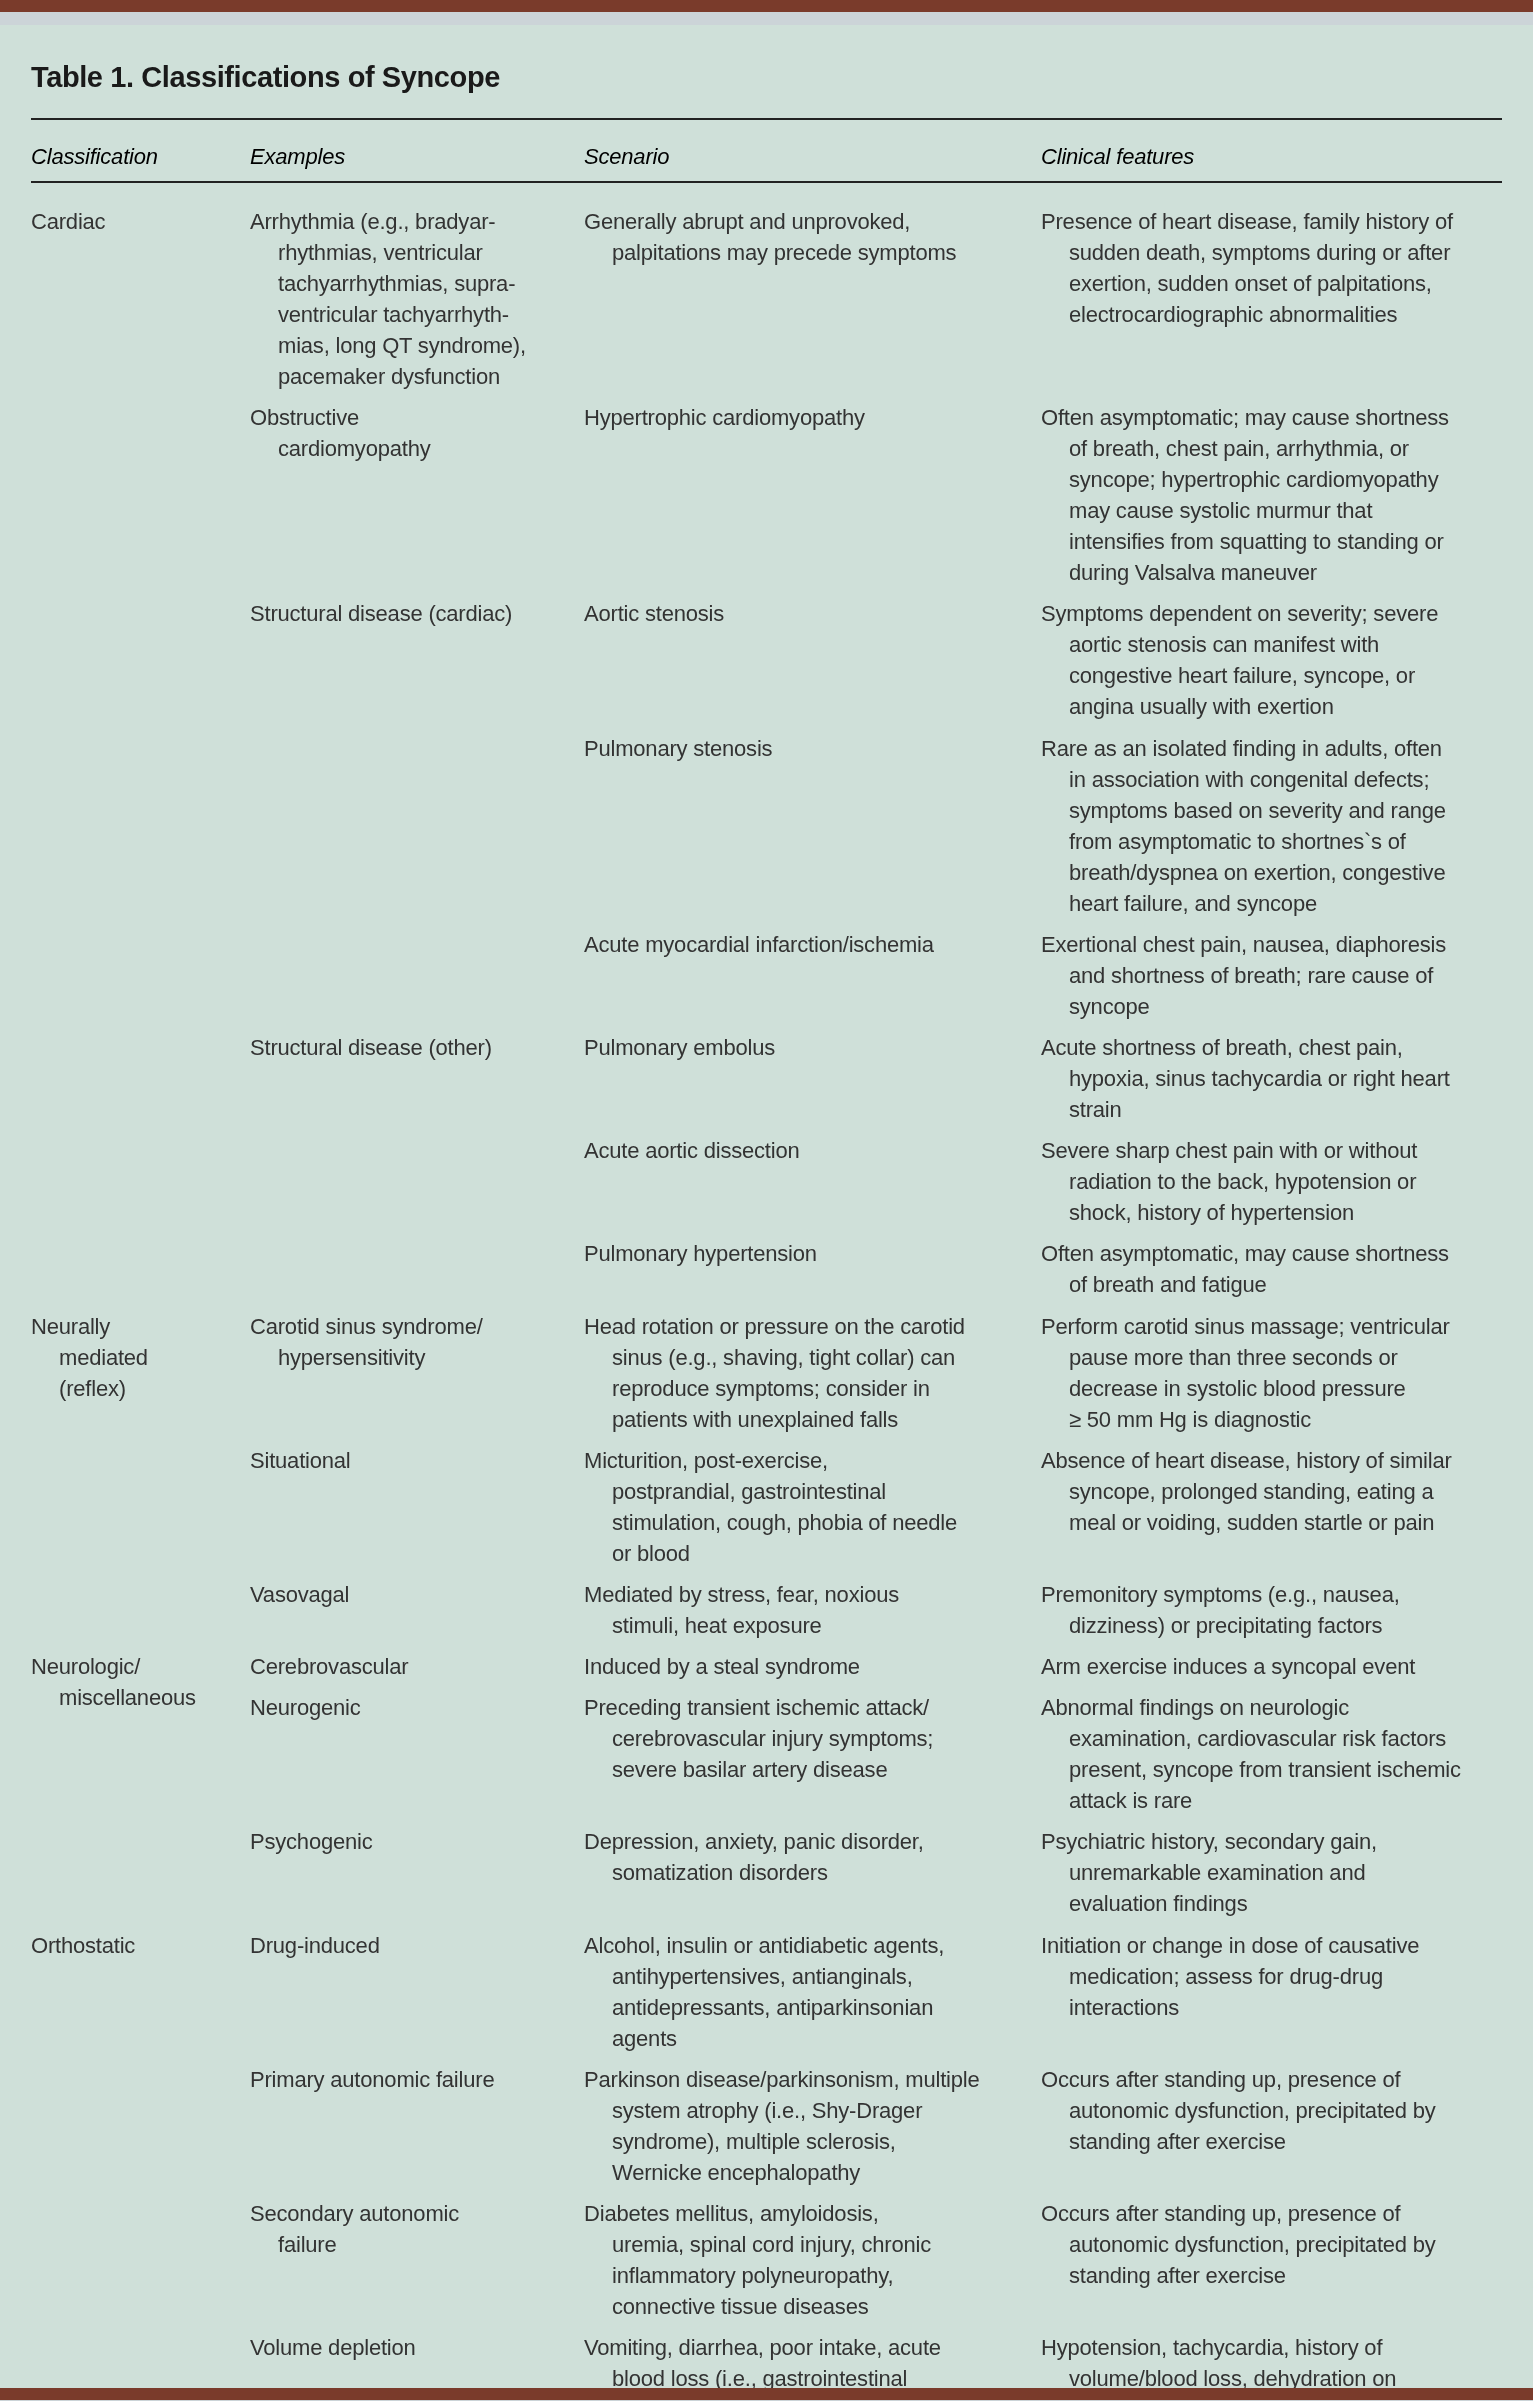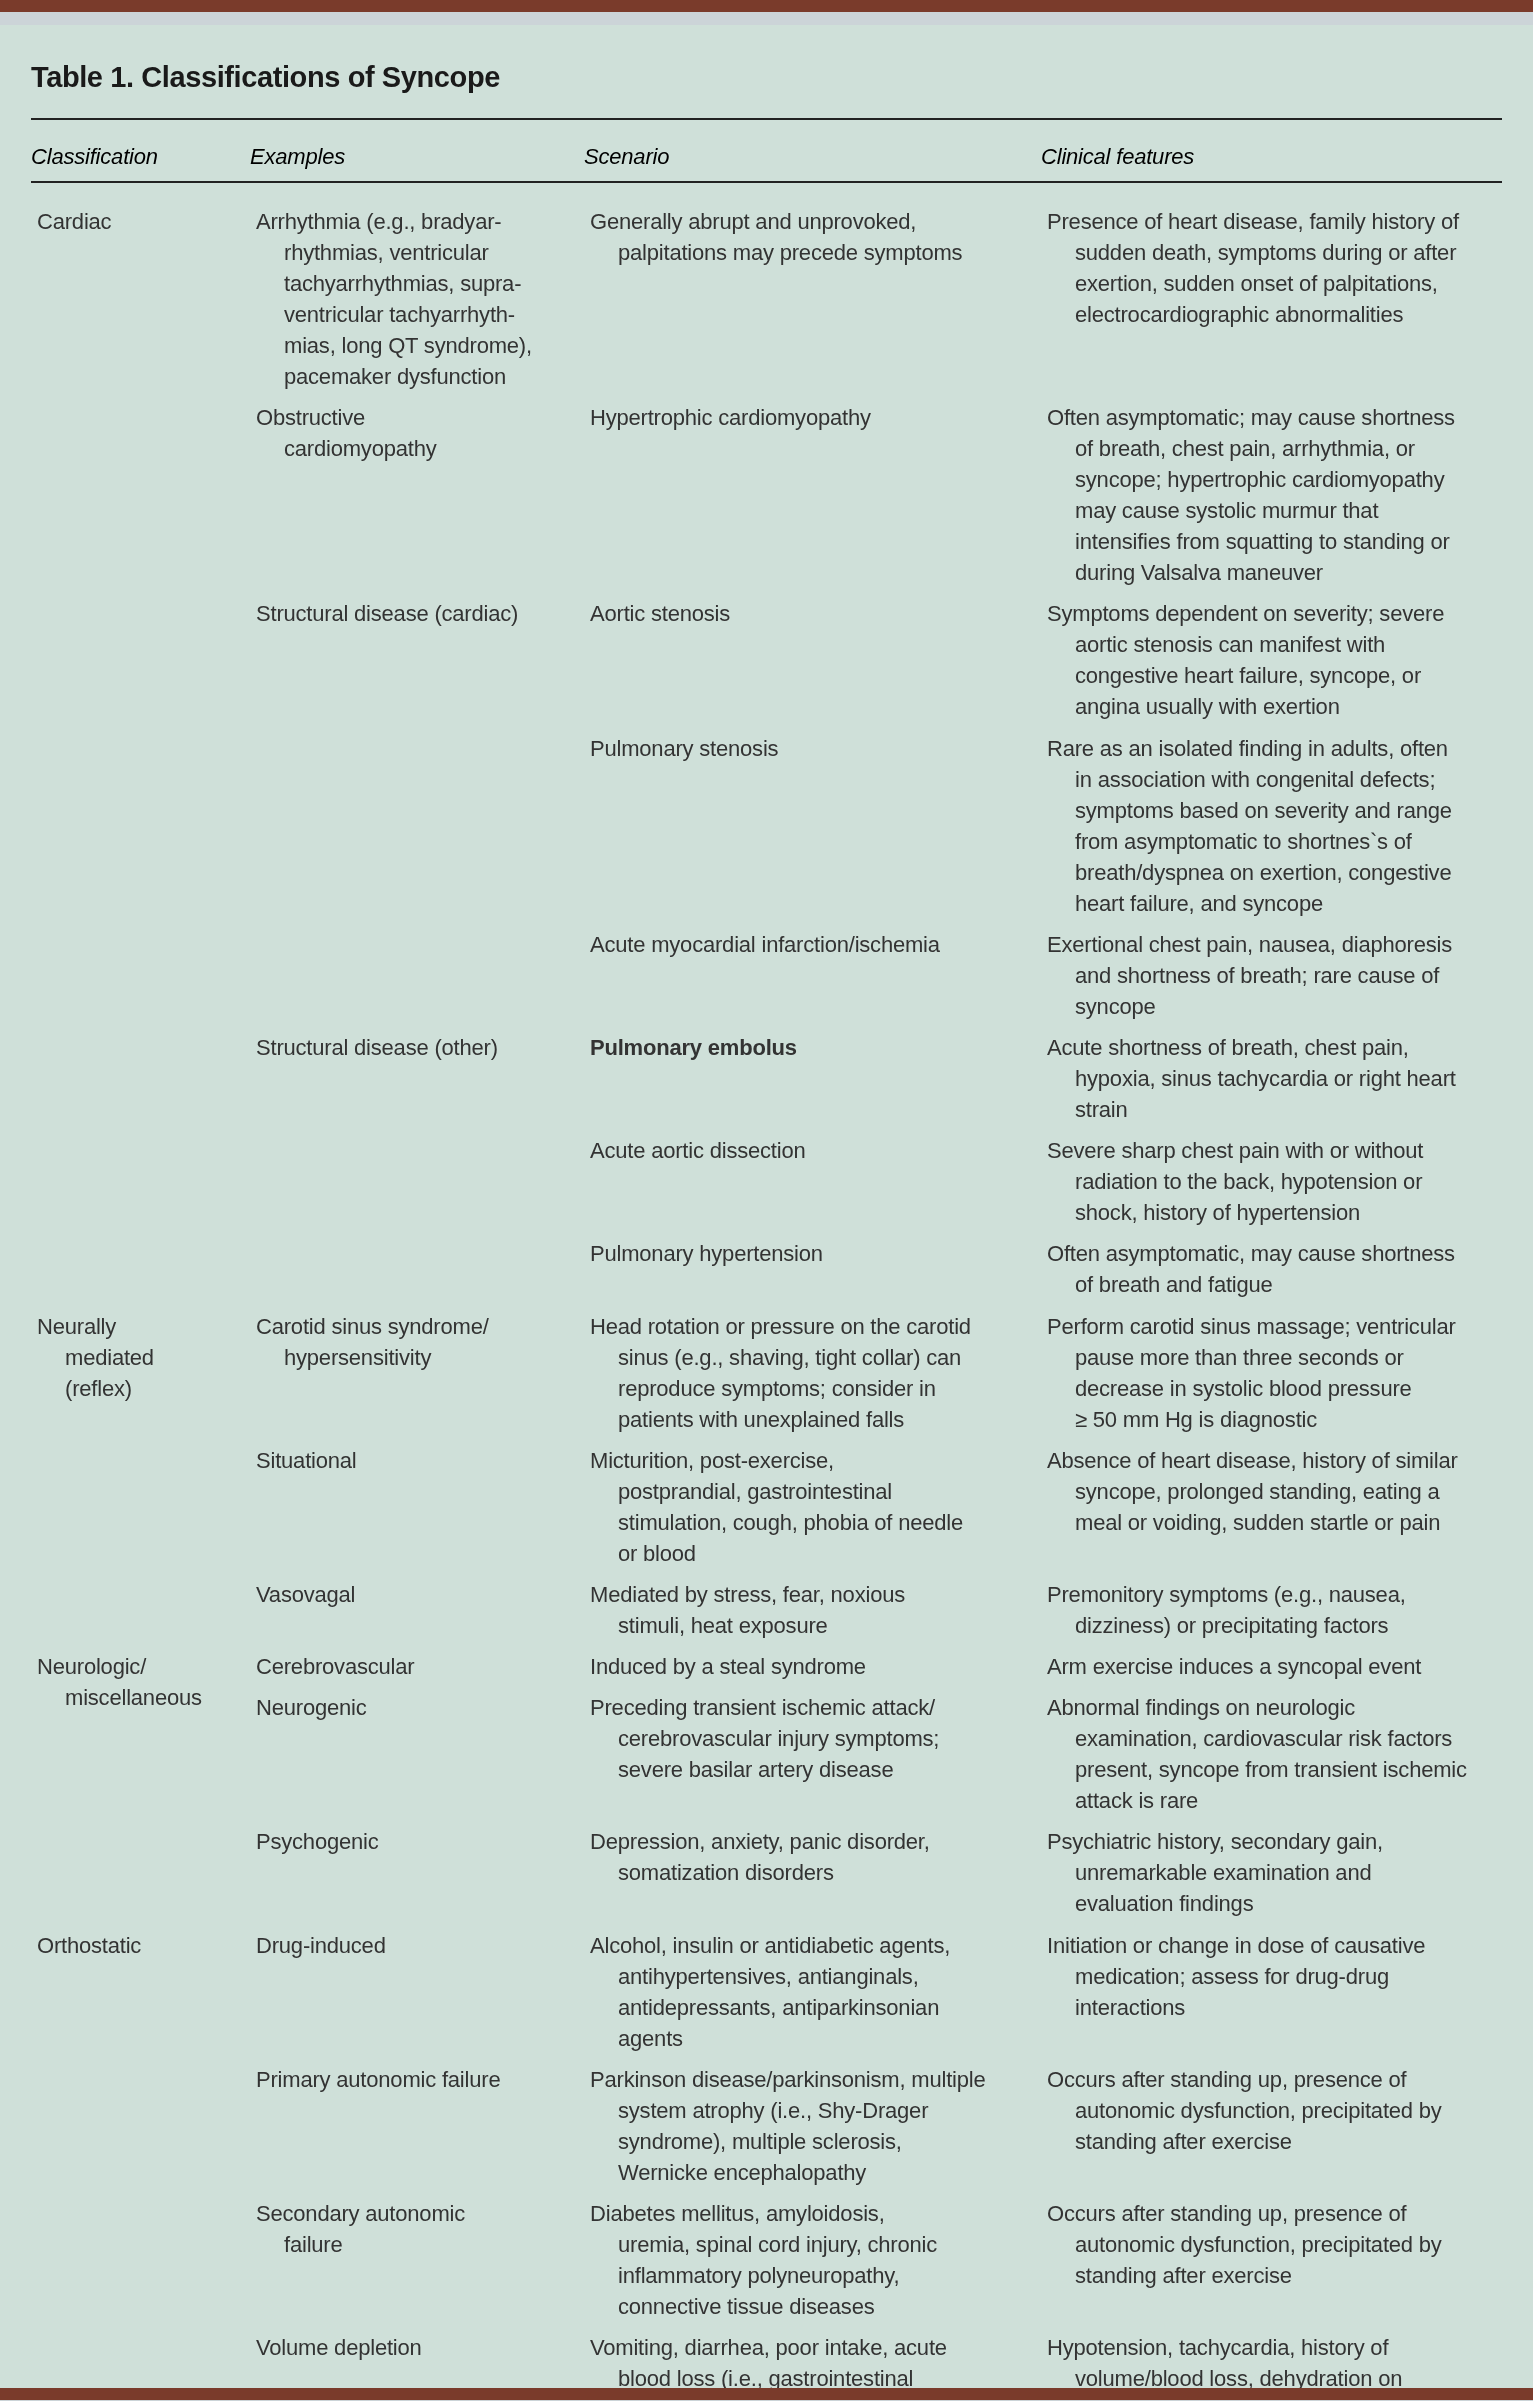--- a/index.html
+++ b/index.html
@@ -58,21 +58,20 @@
     font-size: 22px;
     line-height: 31px;
     letter-spacing: -0.2px;
   }
   .cell {
     white-space: pre-line;
     padding-left: 28px;
     text-indent: -28px;
     padding-right: 11px;
     align-self: start;
-    margin-left: 6px;
   }
 </style>
 </head>
 <body>
 
 <div class="page" style="background: rgb(204, 212, 216);">
   <div class="bar bar-top" style="background: rgb(122, 59, 43);"></div>
   <div class="table-panel" style="background: rgb(207, 224, 217);">
     <div class="table-title" style="color: rgb(26, 26, 26);">Table 1. Classifications of Syncope</div>
     <div class="rule rule-1" style="background: rgb(34, 34, 34);"></div>
@@ -117,21 +116,21 @@
 in association with congenital defects;
 symptoms based on severity and range
 from asymptomatic to shortnes`s of
 breath/dyspnea on exertion, congestive
 heart failure, and syncope</div>
         <div class="cell" style="grid-area: 5 / 3;">Acute myocardial infarction/ischemia</div>
         <div class="cell" style="grid-area: 5 / 4;">Exertional chest pain, nausea, diaphoresis
 and shortness of breath; rare cause of
 syncope</div>
         <div class="cell" style="grid-area: 6 / 2;">Structural disease (other)</div>
-        <div class="cell" style="grid-area: 6 / 3; font-weight: bold;">Pulmonary embolus</div>
+        <div class="cell" style="grid-area: 6 / 3;">Pulmonary embolus</div>
         <div class="cell" style="grid-area: 6 / 4;">Acute shortness of breath, chest pain,
 hypoxia, sinus tachycardia or right heart
 strain</div>
         <div class="cell" style="grid-area: 7 / 3;">Acute aortic dissection</div>
         <div class="cell" style="grid-area: 7 / 4;">Severe sharp chest pain with or without
 radiation to the back, hypotension or
 shock, history of hypertension</div>
         <div class="cell" style="grid-area: 8 / 3;">Pulmonary hypertension</div>
         <div class="cell" style="grid-area: 8 / 4;">Often asymptomatic, may cause shortness
 of breath and fatigue</div>

